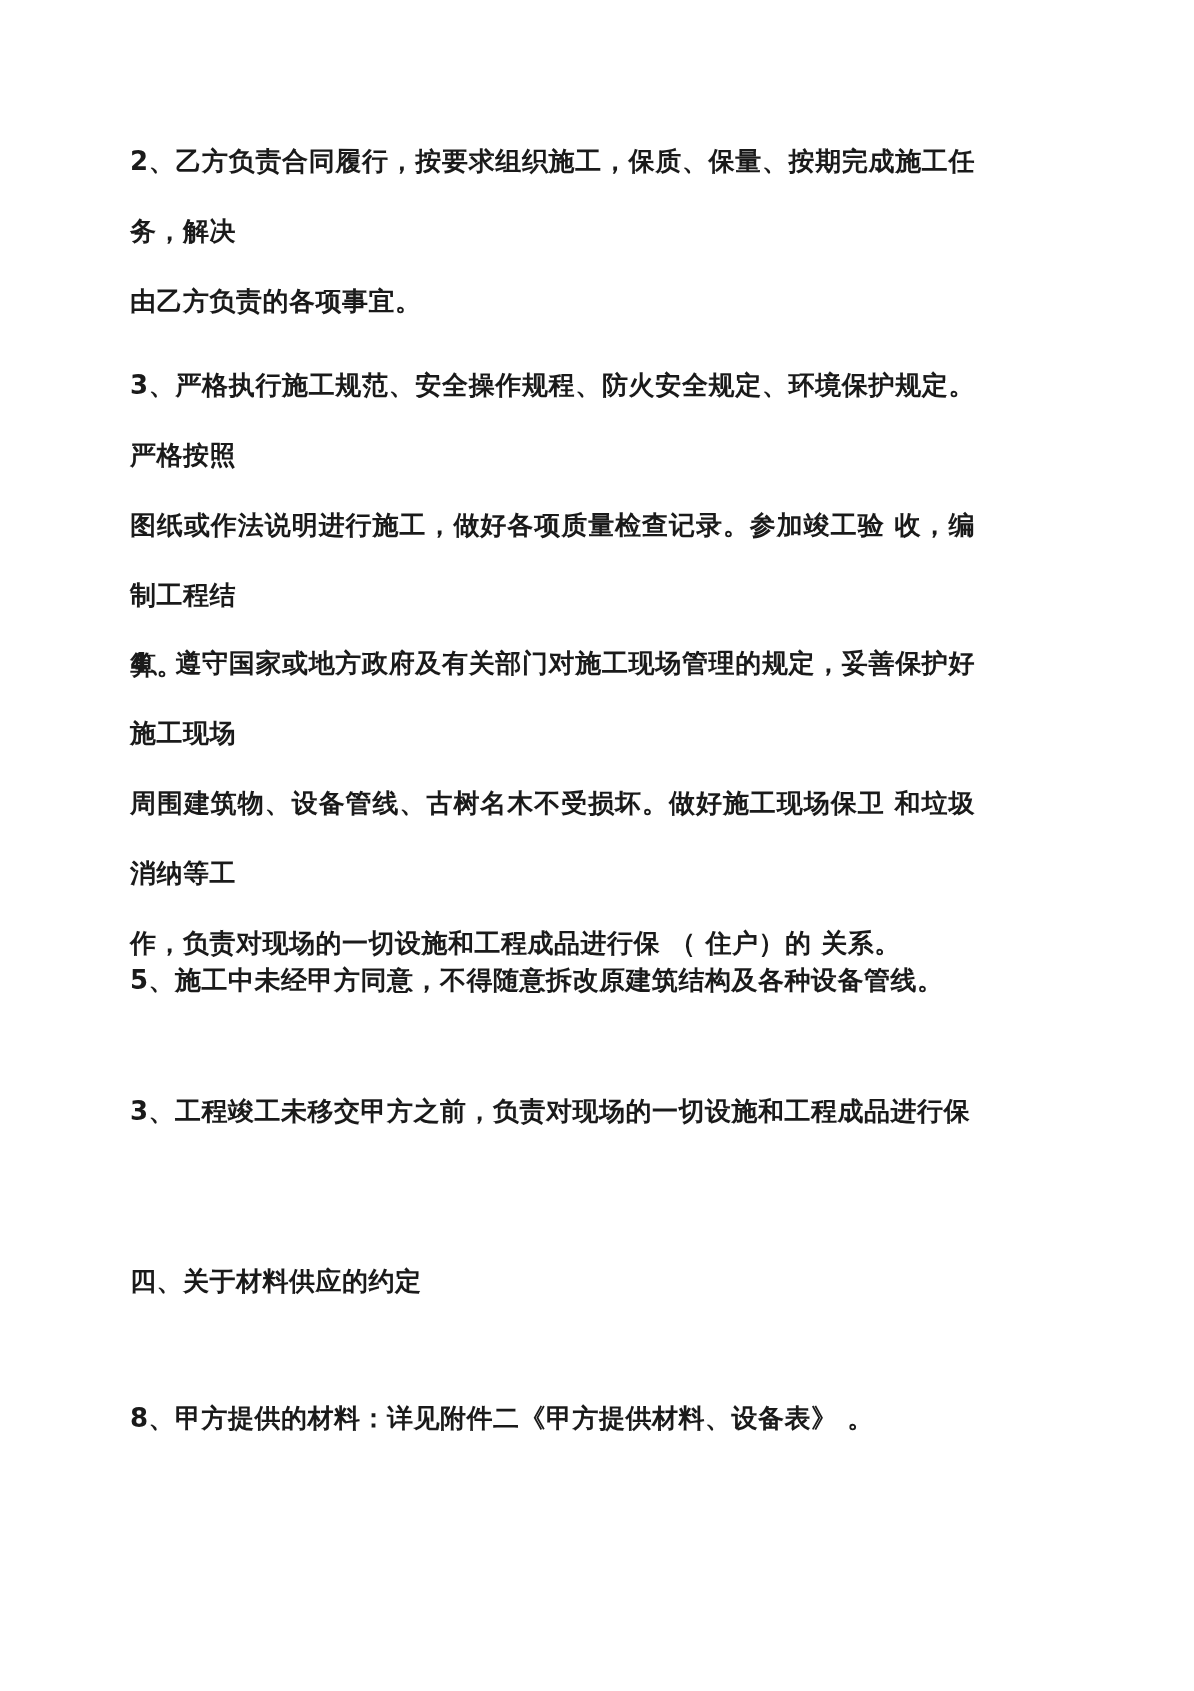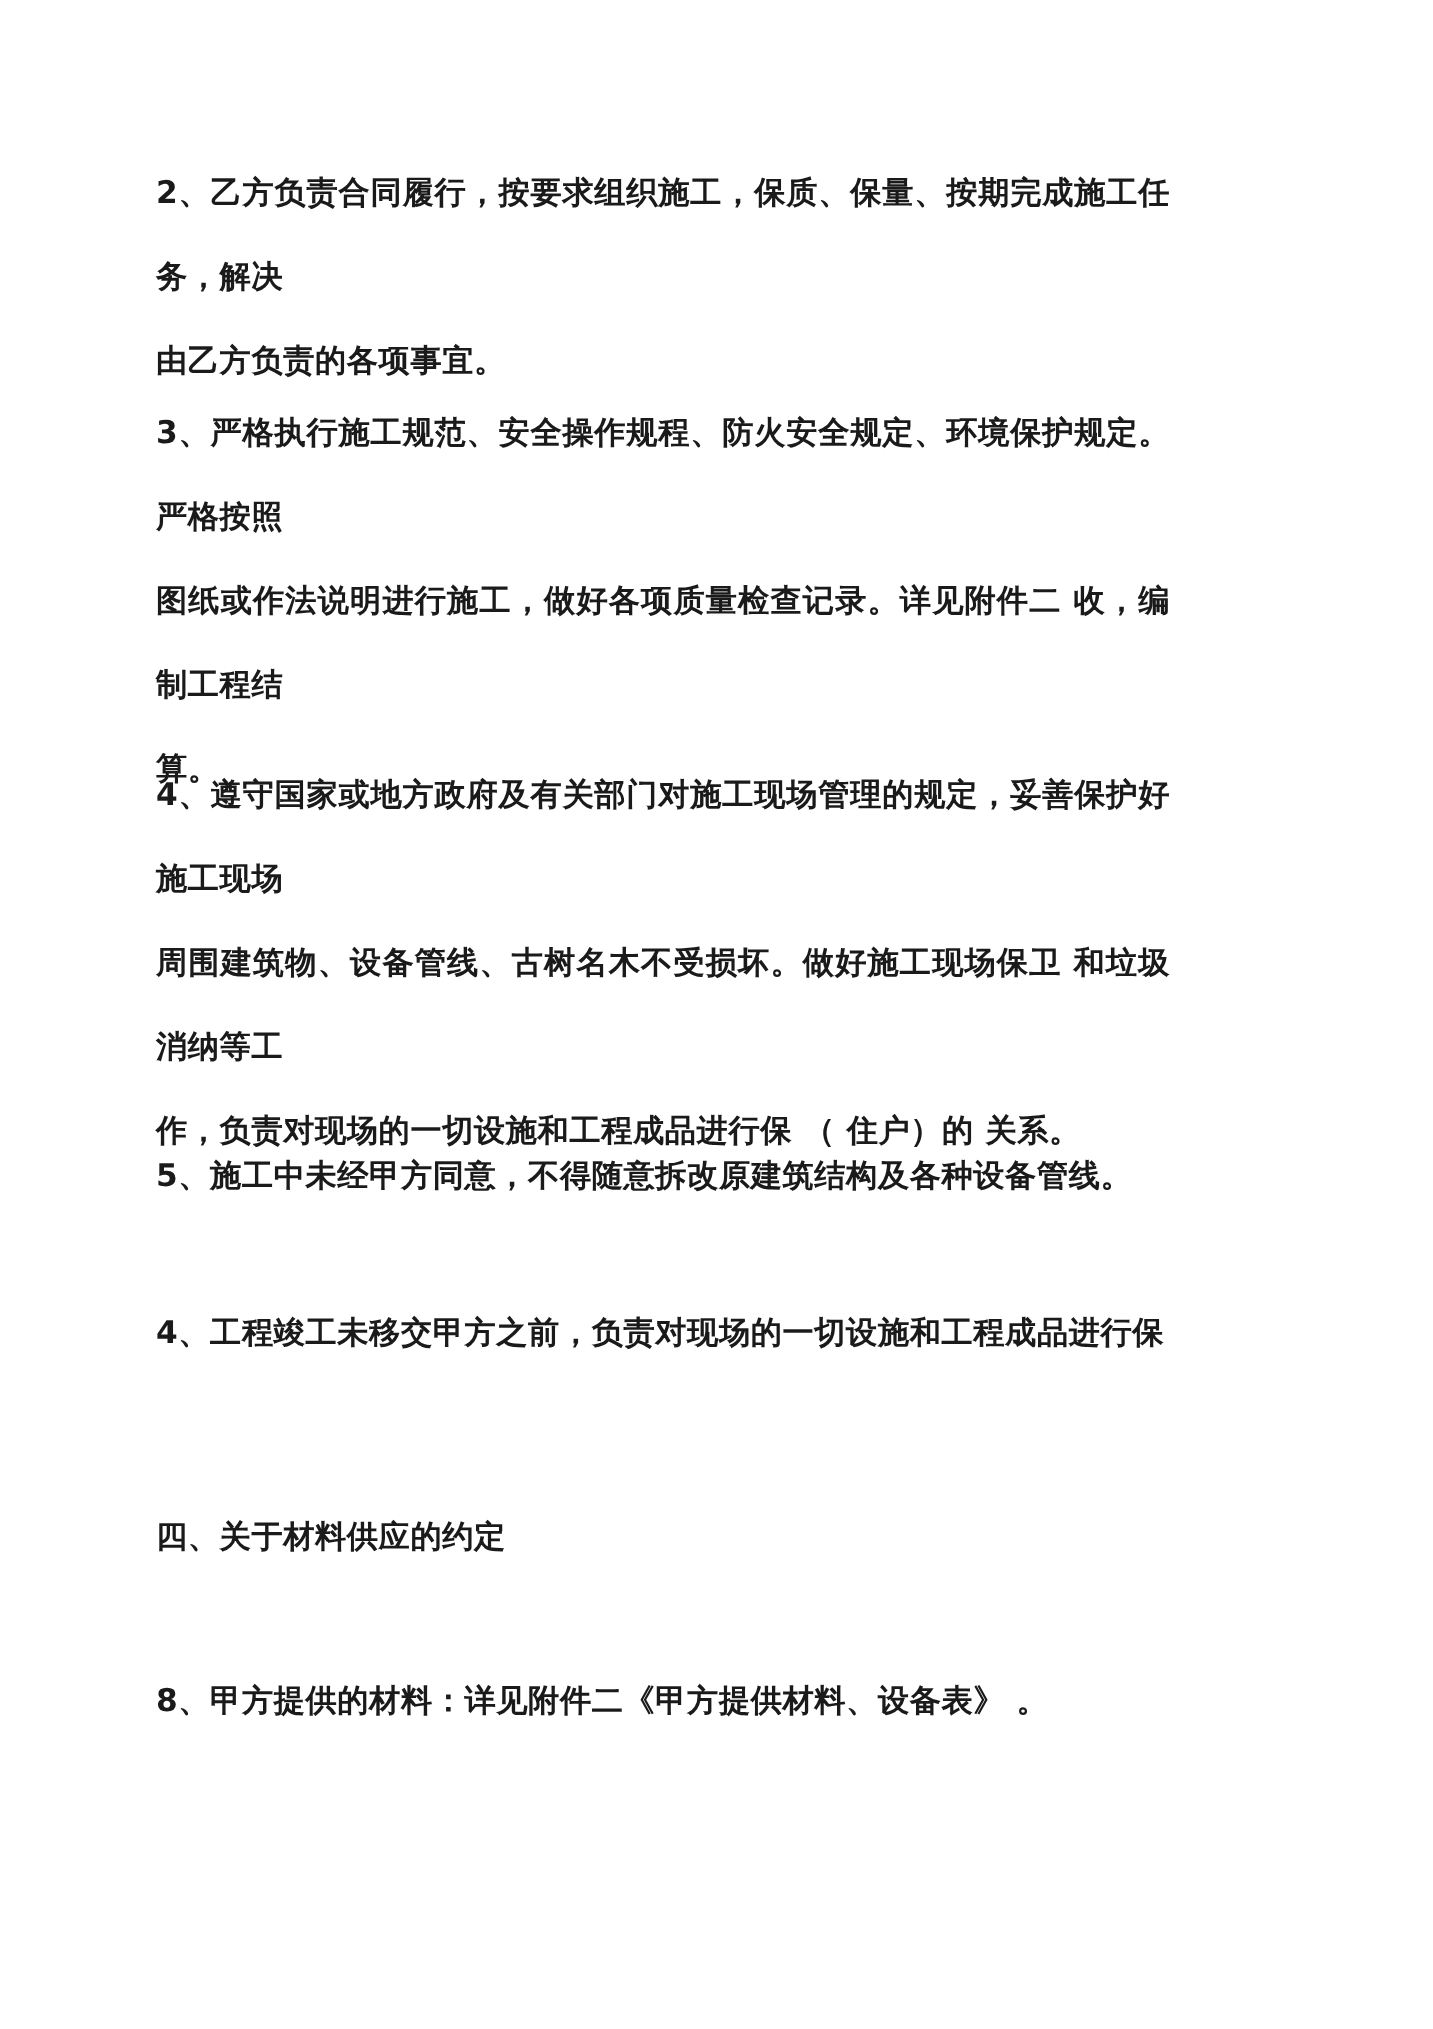--- a/index.html
+++ b/index.html
@@ -25,55 +25,55 @@
     font-weight: 600;
     line-height: 70px;
     letter-spacing: 0.5px;
   }
   .line {
     white-space: pre-wrap;
     text-align: justify;
   }
   
   .b1 { top: 126px; }
-  .b2 { top: 326px; }
+  .b2 { top: 350px; }
   .b3 { top: 628px; }
   .b4 { top: 945px; }
   .b5 { top: 1076px; }
   .b6 { top: 1246px; }
   .b7 { top: 1383px; }
 </style>
 </head>
 <body>
 
 <div class="page">
 
   <div class="para b1">
     <div class="line">2、乙方负责合同履行，按要求组织施工，保质、保量、按期完成施工任 务，解决</div>
     <div class="line">由乙方负责的各项事宜。</div>
   </div>
 
   <div class="para b2">
     <div class="line">3、严格执行施工规范、安全操作规程、防火安全规定、环境保护规定。  严格按照</div>
-    <div class="line">图纸或作法说明进行施工，做好各项质量检查记录。详见附件二 收，编制工程结</div>
+    <div class="line">图纸或作法说明进行施工，做好各项质量检查记录。参加竣工验 收，编制工程结</div>
     <div class="line">算。</div>
   </div>
 
   <div class="para b3">
     <div class="line">4、遵守国家或地方政府及有关部门对施工现场管理的规定，妥善保护好 施工现场</div>
     <div class="line">周围建筑物、设备管线、古树名木不受损坏。做好施工现场保卫 和垃圾消纳等工</div>
     <div class="line">作，负责对现场的一切设施和工程成品进行保 （ 住户）的 关系。</div>
   </div>
 
   <div class="para b4">
     <div class="line">5、施工中未经甲方同意，不得随意拆改原建筑结构及各种设备管线。</div>
   </div>
 
   <div class="para b5">
-    <div class="line">4、工程竣工未移交甲方之前，负责对现场的一切设施和工程成品进行保</div>
+    <div class="line">3、工程竣工未移交甲方之前，负责对现场的一切设施和工程成品进行保</div>
   </div>
 
   <div class="para b6">
     <div class="line">四、关于材料供应的约定</div>
   </div>
 
   <div class="para b7">
     <div class="line">8、甲方提供的材料：详见附件二《甲方提供材料、设备表》 。</div>
   </div>
 

